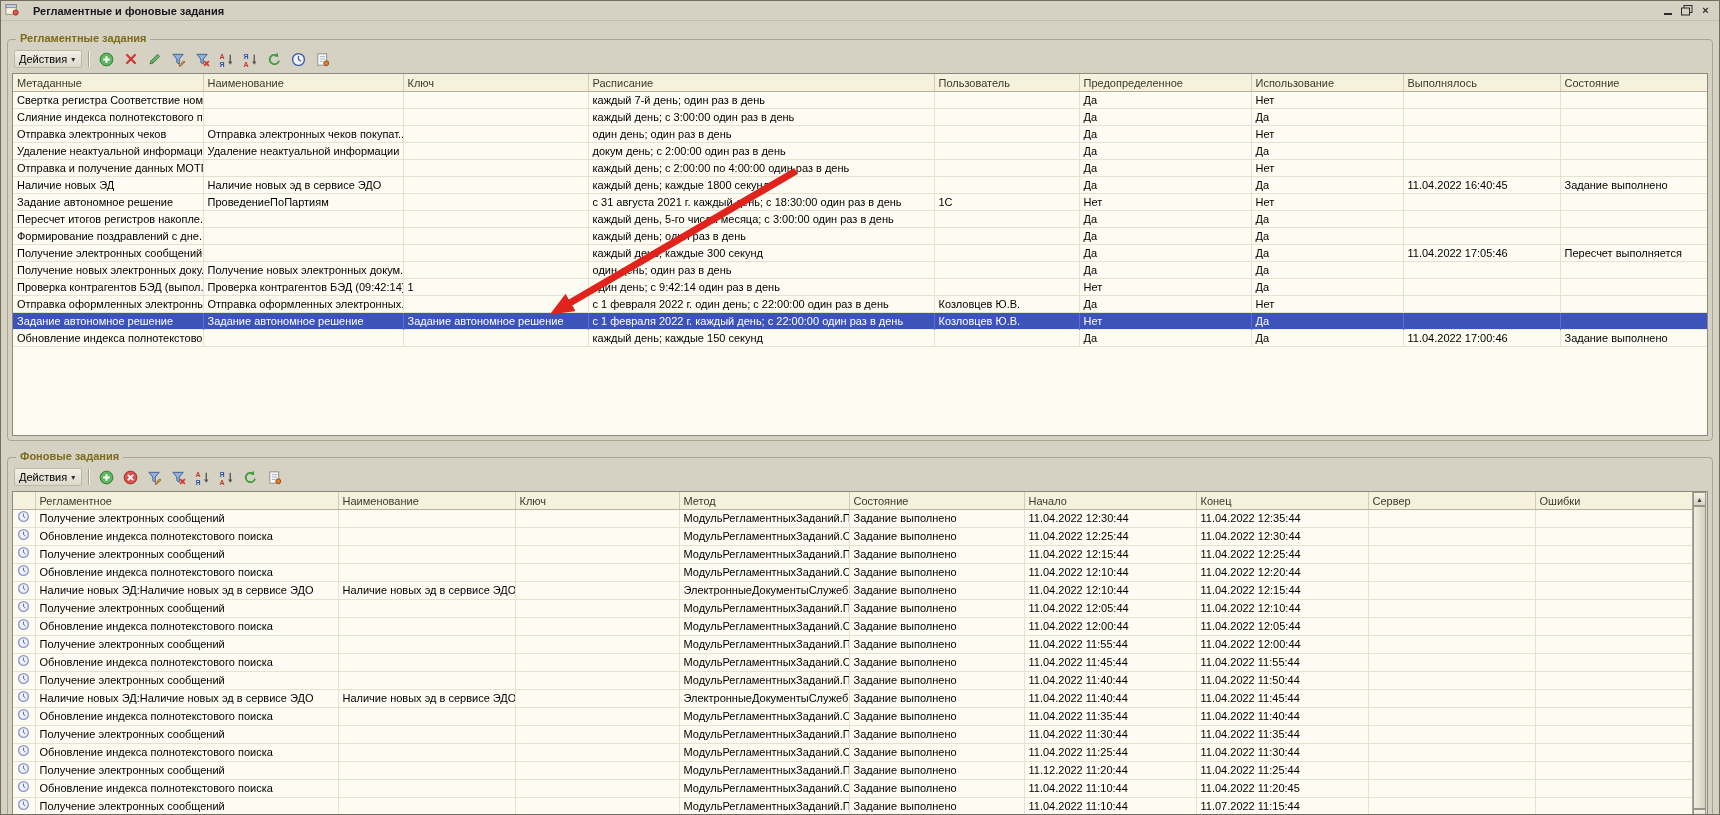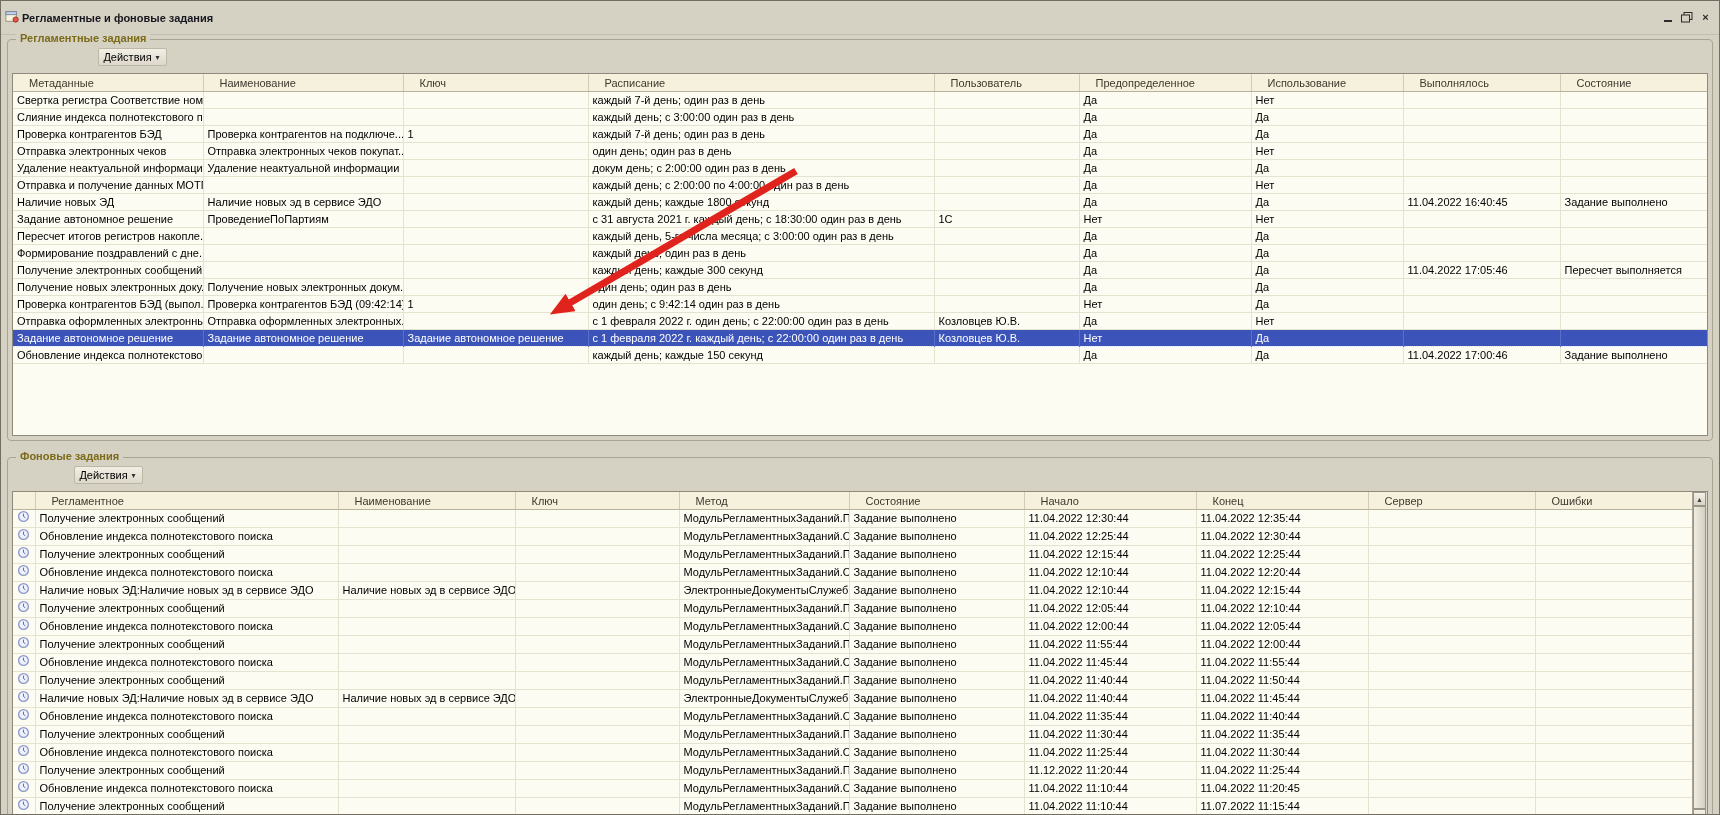--- a/index.html
+++ b/index.html
@@ -3,41 +3,41 @@
 <meta charset="utf-8">
 <style>
   html,body{margin:0;padding:0;background:#9a968a;}
   .window{
     position:relative;width:1720px;height:815px;box-sizing:border-box;
     background:var(--window-bg,#d5d1c3);
     font-family:"Liberation Sans",sans-serif;font-size:11px;color:#000;
     border:1px solid #716d60;overflow:hidden;
   }
   
-  .titlebar{position:absolute;left:0;top:0;width:100%;height:34px;display:flex;align-items:center;gap:3px;padding:0 4px;box-sizing:border-box;border-bottom:1px solid #c2bdae;}
+  .titlebar{position:absolute;left:0;top:0;width:100%;height:20px;display:flex;align-items:center;gap:14px;padding:0 4px;box-sizing:border-box;border-bottom:1px solid #c2bdae;}
   .titlebar .title{font-weight:bold;color:#17171f;white-space:nowrap;}
   .win-controls{margin-left:auto;display:flex;gap:4px;align-items:center;padding-right:2px;}
   .win-btn{width:15px;height:13px;display:inline-flex;align-items:center;justify-content:center;color:#2b2b2b;font-weight:bold;font-size:11px;line-height:1;cursor:default;}
   .min-glyph{display:inline-block;width:8px;height:0;border-bottom:2px solid #2b2b2b;margin-top:7px;}
   
   .group{position:absolute;border:1px solid #aaa495;border-radius:4px;box-sizing:border-box;}
   .group-label{position:absolute;top:-8px;left:8px;padding:0 4px;background:var(--window-bg,#d5d1c3);font-weight:bold;color:var(--group-title,#7b6b1a);white-space:nowrap;}
   #group-scheduled{left:6px;top:38px;width:1706px;height:402px;}
   #group-background{left:6px;top:430px;width:1706px;height:372px;margin-top:26px;}
   
-  .toolbar{position:absolute;left:6px;top:8px;height:22px;display:flex;align-items:center;gap:3px;flex-direction:column;}
+  .toolbar{position:absolute;left:6px;top:8px;height:22px;display:flex;align-items:center;gap:3px;}
   .actions-btn{display:inline-flex;align-items:center;gap:4px;padding:2px 6px 2px 4px;border:1px solid #bdb7a6;border-radius:2px;background:linear-gradient(#f2efe6,#ddd8ca);}
   .caret{font-size:8px;color:#333;}
   .tb-sep{width:1px;height:16px;background:#a9a394;border-right:1px solid #f1eee5;margin:0 3px;}
   .tool-icon{width:19px;height:18px;display:inline-flex;align-items:center;justify-content:center;border:1px solid transparent;border-radius:2px;}
   
   .table-wrap{position:absolute;left:4px;right:4px;top:33px;bottom:4px;background:var(--row-bg,#fdfcf2);border:1px solid #8f897b;overflow:hidden;}
   table.grid{border-collapse:collapse;table-layout:fixed;}
   table.grid th{background:var(--header-bg,#f6f1dd);font-weight:normal;text-align:left;color:#3d392d;
-    padding:1px 16px;height:15px;border-right:1px solid #d2ccb5;border-bottom:1px solid #b9b29a;
+    padding:1px 4px;height:15px;border-right:1px solid #d2ccb5;border-bottom:1px solid #b9b29a;
     white-space:nowrap;overflow:hidden;}
   table.grid td{padding:0 4px;height:16px;line-height:15px;border-right:1px solid #e6e2d0;border-bottom:1px solid #e6e2d0;
     white-space:nowrap;overflow:hidden;background:transparent;}
   table.grid td.icon-cell{padding:0 2px;text-align:center;}
   tr.selected td{background:var(--selection,#3c53ba);color:#fff;border-right-color:#5a6fc6;border-bottom-color:var(--selection,#3c53ba);}
   tr.selected td{border-top:1px dotted #dbe1ff;border-bottom:1px dotted #dbe1ff;}
   
   .vscroll{position:absolute;top:0;right:0;bottom:0;width:14px;background:#dcd8cb;border-left:1px solid #aaa495;}
   .vs-btn{position:absolute;left:0;width:13px;height:14px;background:linear-gradient(#f4f1e8,#d8d4c6);border:1px solid #9a9486;box-sizing:border-box;
     display:flex;align-items:center;justify-content:center;font-size:7px;color:#41403a;}
@@ -193,31 +193,20 @@
               <td></td>
               <td></td>
               <td>каждый день; с 3:00:00 один раз в день</td>
               <td></td>
               <td>Да</td>
               <td>Да</td>
               <td></td>
               <td></td>
             </tr>
             <tr>
-              <td>Проверка контрагентов БЭД</td>
-              <td>Проверка контрагентов на подключе...</td>
-              <td>1</td>
-              <td>каждый 7-й день; один раз в день</td>
-              <td></td>
-              <td>Да</td>
-              <td>Да</td>
-              <td></td>
-              <td></td>
-            </tr>
-            <tr>
               <td>Отправка электронных чеков</td>
               <td>Отправка электронных чеков покупат...</td>
               <td></td>
               <td>один день; один раз в день</td>
               <td></td>
               <td>Да</td>
               <td>Нет</td>
               <td></td>
               <td></td>
             </tr>

